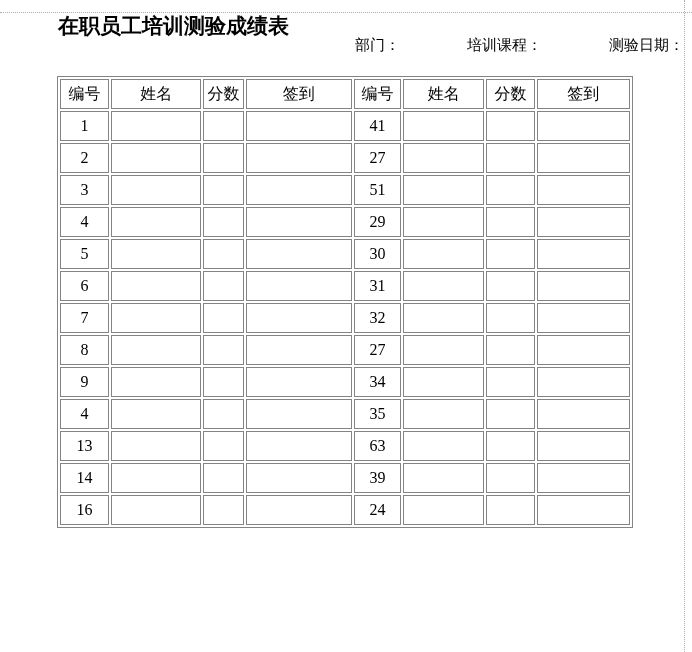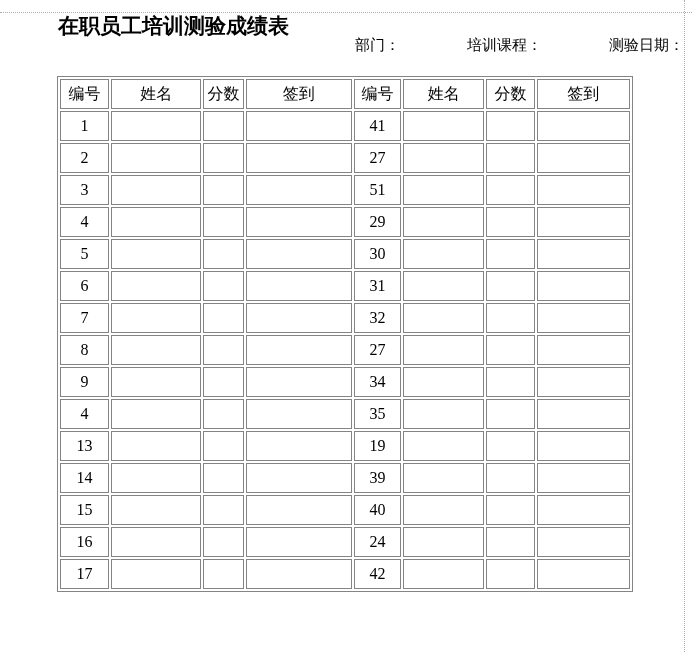--- a/index.html
+++ b/index.html
@@ -211,61 +211,41 @@
       <td>35</td>
       <td></td>
       <td></td>
       <td></td>
     </tr>
         <tr>
       <td>13</td>
       <td></td>
       <td></td>
       <td></td>
-      <td>19</td>
+      <td>63</td>
       <td></td>
       <td></td>
       <td></td>
     </tr>
         <tr>
       <td>14</td>
       <td></td>
       <td></td>
       <td></td>
       <td>39</td>
       <td></td>
       <td></td>
       <td></td>
     </tr>
         <tr>
-      <td>15</td>
-      <td></td>
-      <td></td>
-      <td></td>
-      <td>40</td>
-      <td></td>
-      <td></td>
-      <td></td>
-    </tr>
-        <tr>
       <td>16</td>
       <td></td>
       <td></td>
       <td></td>
       <td>24</td>
-      <td></td>
-      <td></td>
-      <td></td>
-    </tr>
-        <tr>
-      <td>17</td>
-      <td></td>
-      <td></td>
-      <td></td>
-      <td>42</td>
       <td></td>
       <td></td>
       <td></td>
     </tr>
       </tbody>
   </table>
 
 </div>
 
 </body></html>

